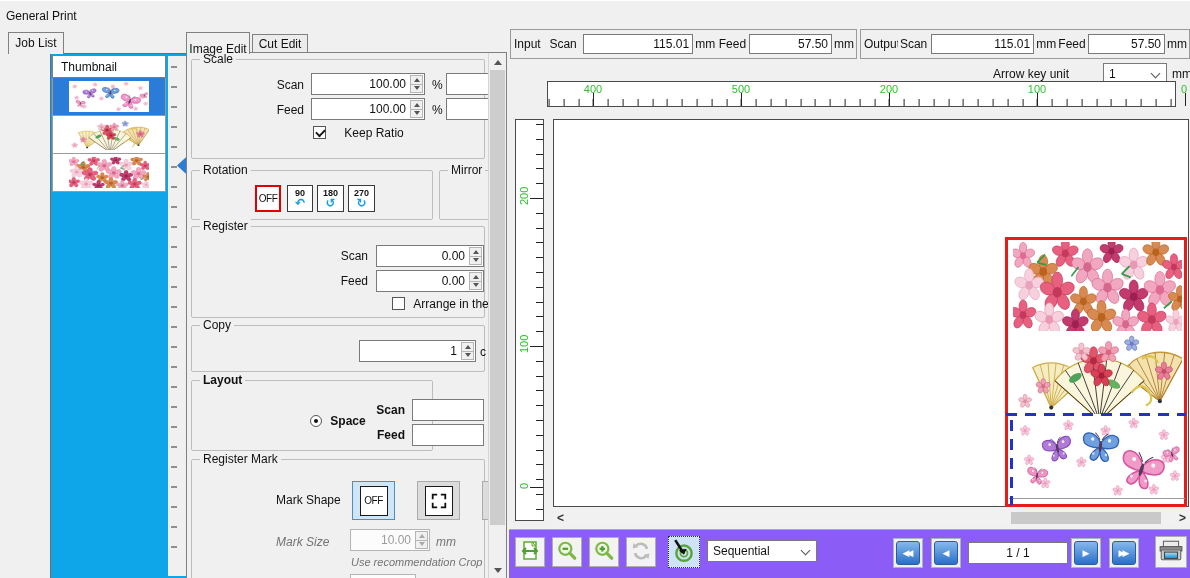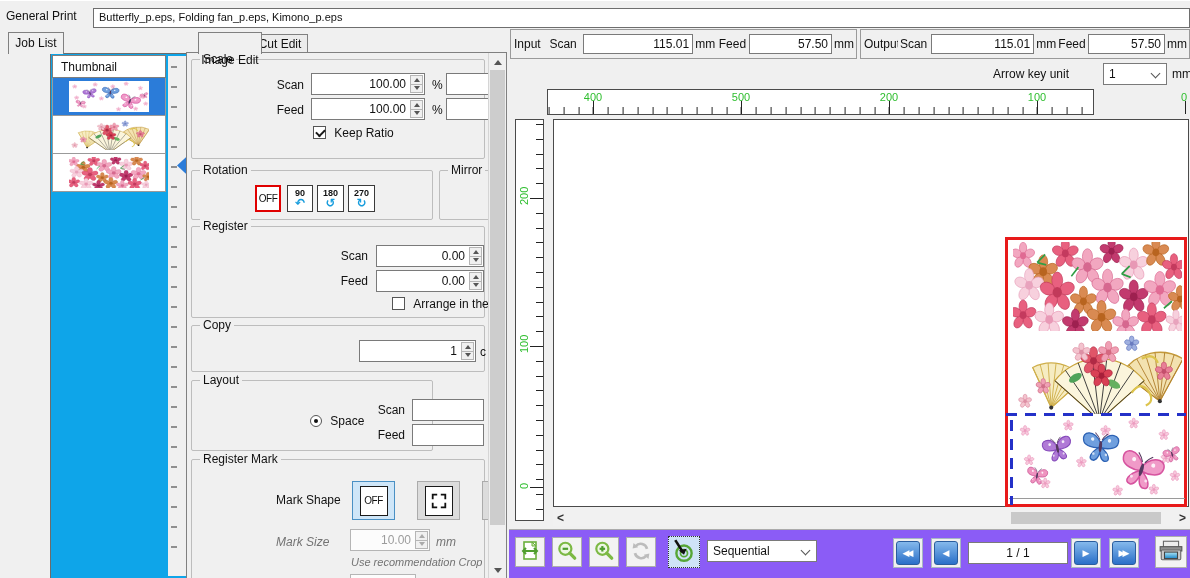--- a/index.html
+++ b/index.html
@@ -25,32 +25,32 @@
   .thumb-row.selected{background:#2b7cd9;}
   .thumb-img{width:80px; height:31px; background:#fff; overflow:hidden;}
   .slider-strip{position:absolute; left:117px; top:2px; width:40px; height:520px; background:#f0f0f0;}
   .slider-ticks{position:absolute; left:3px; top:10px; width:6px; height:500px;
     background:repeating-linear-gradient(to bottom,#8f8f8f 0 2px,transparent 2px 20px);}
   .slider-groove{position:absolute; left:18px; top:4px; width:7px; height:508px;
     background:#fff; border:1px solid #9a9a9a; border-radius:3px;}
   .slider-handle{position:absolute; left:9px; top:101px; width:23px; height:17px; background:#2b7cd9;
     clip-path:polygon(0 50%,40% 0,100% 0,100% 100%,40% 100%);}
   
-  .tab-imgedit{left:198px; top:31px; width:64px; height:22px; padding-top:20px; z-index:3;}
+  .tab-imgedit{left:186px; top:31px; width:64px; height:22px; padding-top:9px; z-index:3;}
   .tab-cutedit{left:252px; top:33px; width:56px; height:20px; padding-top:2px; background:#ececec;}
   .edit-panel{left:186px; top:51px; width:321px; height:527px; background:#f0f0f0;
     border:1px solid #808080; overflow:hidden;}
   .group{position:absolute; border:1px solid #bdbdbd; border-radius:2px;}
   .gtitle{position:absolute; top:-8px; left:8px; background:#f0f0f0; padding:0 3px; font-size:12px;}
   .g-scale{left:4px; top:6px; width:294px; height:100px;}
   .g-rot{left:4px; top:117px; width:242px; height:50px;}
   .g-mirror{left:252px; top:117px; width:62px; height:50px;}
   .g-pos{left:4px; top:173px; width:294px; height:92px;}
   .g-copy{left:4px; top:272px; width:294px; height:47px;}
-  .g-layout{left:4px; top:327px; width:242px; height:71px;}
+  .g-layout{left:4px; top:327px; width:242px; height:71px;font-weight:bold;}
   .g-rmark{left:4px; top:406px; width:294px; height:131px;}
   .flabel{position:absolute; font-size:12px; text-align:right;}
   .spinfield{position:absolute; background:#fff; border:1px solid #7a7a7a; font-size:12px;
     text-align:right; padding:3px 18px 0 3px; height:22px;}
   .plainfield{position:absolute; background:#fff; border:1px solid #7a7a7a; height:22px; font-size:12px;}
   .spin{position:absolute; right:1px; top:1px; bottom:1px; width:13px; display:flex; flex-direction:column;}
   .spin b{flex:1; background:#f0f0f0; border:1px solid #b5b5b5; position:relative;}
   .spin b:first-child{border-bottom:none;}
   .spin b::after{content:""; position:absolute; left:50%; top:50%; margin:-2px 0 0 -3px;
     border-left:3px solid transparent; border-right:3px solid transparent;}
@@ -94,21 +94,21 @@
   .io-out{left:860px; top:28px; width:330px;}
   .lab-clip{display:inline-block; overflow:hidden;}
   
   .aku-label{left:993px; top:66px;}
   .aku-select{left:1103px; top:62px; width:64px; height:22px; background:#fff; border:1px solid #7a7a7a;
     padding:3px 0 0 5px; font-size:12px;}
   .chev{position:absolute; right:7px; top:6px; width:7px; height:7px;
     border-right:1.5px solid #555; border-bottom:1.5px solid #555; transform:rotate(45deg);}
   .aku-mm{left:1172px; top:66px;}
   
-  .hruler{left:547px; top:88px; width:547px; height:26px; background:#fff; border:1px solid #4a4a4a;}
+  .hruler{left:547px; top:80px; width:629px; height:26px; background:#fff; border:1px solid #4a4a4a;}
   .hticks{position:absolute; left:0; right:0; bottom:0; height:7px;
     background:repeating-linear-gradient(to right,#222 0 1px,transparent 1px 14.8px);
     background-position-x:0.6px;}
   .hmaj{position:absolute; bottom:0; width:1px; height:13px; background:#222;}
   .hlab{position:absolute; top:1px; font-size:11px; color:#2fbe2f; transform:translateX(-50%);}
   .vruler{left:515px; top:118px; width:29px; height:402px; background:#fff; border:1px solid #4a4a4a;}
   .vticks{position:absolute; top:0; bottom:0; right:0; width:7px;
     background:repeating-linear-gradient(to bottom,#222 0 1px,transparent 1px 14.8px);
     background-position-y:4px;}
   .vmaj{position:absolute; right:0; height:1px; width:13px; background:#222;}
@@ -140,23 +140,20 @@
   .pgbtn .face.dbl{letter-spacing:-3px; padding-right:3px;}
   .pagefield{position:absolute; left:459px; top:12px; width:100px; height:22px; background:#fff;
     border:1px solid #7a7a7a; text-align:center; padding-top:3px; font-size:12px;}
 </style>
 </head>
 <body>
 
 <div class="app">
 
   <span class="abs mode-tab">General Print</span>
-  <div class="abs file-field">
-    <span>Butterfly_p.eps, Folding fan_p.eps, Kimono_p.eps</span>
-  </div>
 
   <div class="abs tab tab-job">Job List</div>
   <div class="abs thumb-panel">
     <div class="thumb-col">
       <div class="thumb-header">Thumbnail</div>
       <div class="thumb-row selected">
         <div class="thumb-img"><svg viewBox="0 0 168 78" preserveAspectRatio="none" width="100%" height="100%">
               <rect width="168" height="78" fill="#fff"></rect>
               <ellipse cx="12.0" cy="11.1" rx="2.1" ry="1.5" transform="rotate(-90 12.0 11.1)" fill="#f7cadd" stroke="#ec9cc0" stroke-width="0.6"></ellipse>
               <ellipse cx="14.7" cy="13.1" rx="2.1" ry="1.5" transform="rotate(-18 14.7 13.1)" fill="#f7cadd" stroke="#ec9cc0" stroke-width="0.6"></ellipse>
@@ -531,21 +528,21 @@
         <span>100.00</span>
         <span class="spin">
             <b class="up"></b>
             <b class="dn"></b>
           </span>
       </div>
       <span class="flabel" style="left:240px;top:43px;width:10px;">%</span>
       <div class="plainfield" style="left:254px;top:38px;width:44px;"></div>
       <span class="abs" style="left:121px;top:66px;">
         <span class="cb checked"></span>
-        <span style="margin-left:5px;">Keep Ratio</span>
+        <span style="margin-left:15px;">Keep Ratio</span>
       </span>
     </div>
 
     <div class="group g-rot">
       <span class="gtitle">Rotation</span>
       <div class="rotbtn off" style="left:63px;top:14px;width:26px;height:27px;">OFF</div>
       <div class="rotbtn" style="left:95px;top:14px;width:26px;height:27px;">
         <span class="rnum">90</span>
         <span class="rarr">↶</span>
       </div>

